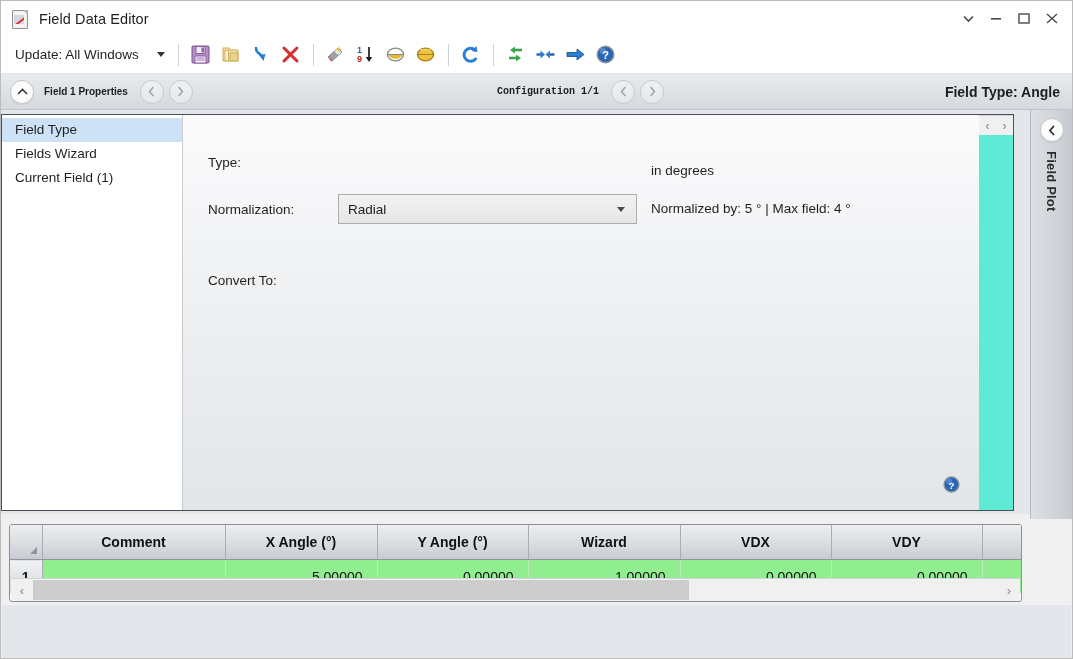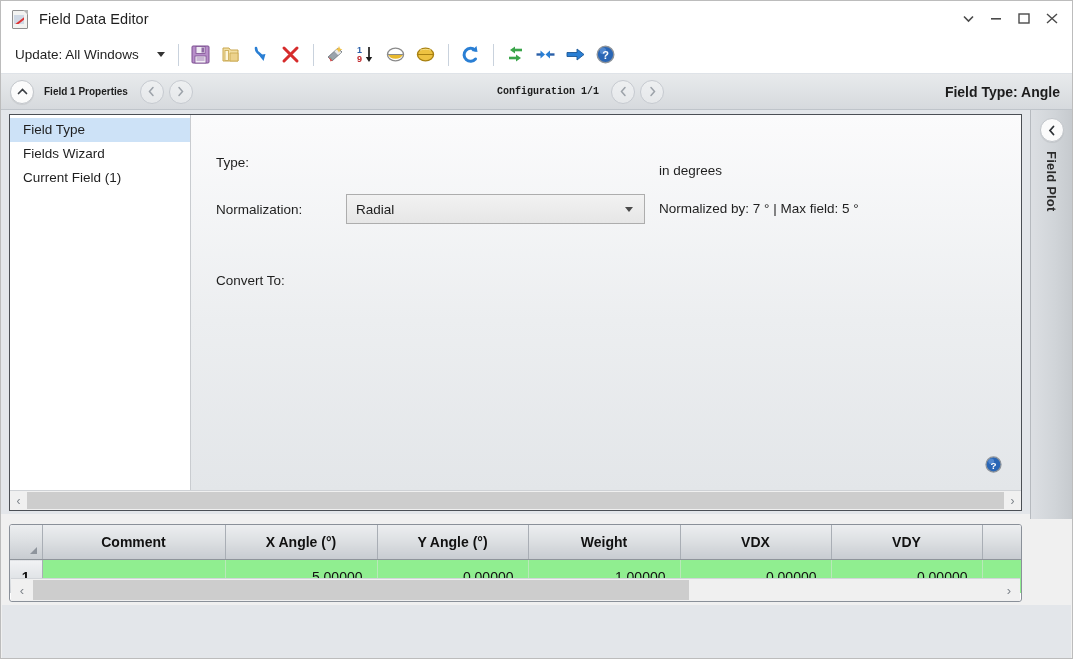--- a/index.html
+++ b/index.html
@@ -186,28 +186,28 @@
   
   .mid {
     flex: 0 0 auto;
     height: 404px;
     display: flex;
     position: relative;
     background: #e3e6ea;
   }
   .panel {
     position: absolute;
-    left: 8px; top: 4px;
+    left: 0; top: 4px;
     width: 1013px;
     height: 397px;
     border: 1px solid #4b4f55;
-    background: #bef264;
+    background: #5eead4;
     box-sizing: border-box;
     display: flex;
-    flex-direction: column;
+    flex-direction: row;
   }
   .panel-inner {
     flex: 1 1 auto;
     display: flex;
     min-height: 0;
   }
   .sidebar {
     width: 180px;
     background: #ffffff;
     border-right: 1px solid #c9ccd0;
@@ -632,21 +632,21 @@
           </div>
           <div class="side-note" style="left:468px; top:48px;">in degrees</div>
 
           <div class="form-row" style="left:25px; top:79px;">
             <div class="form-label">Normalization:</div>
             <div class="combo">
               <span>Radial</span>
               <span class="chev"></span>
             </div>
           </div>
-          <div class="side-note" style="left:468px; top:86px;">Normalized by: 7 ° | Max field: 5 °</div>
+          <div class="side-note" style="left:468px; top:86px;">Normalized by: 5 ° | Max field: 4 °</div>
 
           <div class="form-row" style="left:25px; top:158px;">
             <div class="form-label">Convert To:</div>
           </div>
 
           <div class="help-round">
             <svg width="19" height="19" viewBox="0 0 21 21">
               <circle cx="10.5" cy="10.5" r="8.3" fill="#2a66b5" stroke="#8e949b" stroke-width="1.4"></circle>
               <circle cx="8" cy="7" r="3.2" fill="#5d93d8" opacity="0.75"></circle>
               <text x="10.5" y="15" text-anchor="middle" font-family="Liberation Sans, sans-serif" font-size="11" font-weight="bold" fill="#ffffff">?</text>
@@ -686,21 +686,21 @@
         <col style="width:151px">
         <col style="width:151px">
         <col style="width:137px">
       </colgroup>
       <thead>
         <tr>
           <th class="corner"></th>
           <th>Comment</th>
           <th>X Angle (°)</th>
           <th>Y Angle (°)</th>
-          <th>Weight</th>
+          <th>Wizard</th>
           <th>VDX</th>
           <th>VDY</th>
           <th>V</th>
         </tr>
       </thead>
       <tbody>
         <tr>
           <td class="rownum">1</td>
           <td class="comment"></td>
           <td>5.00000</td>

